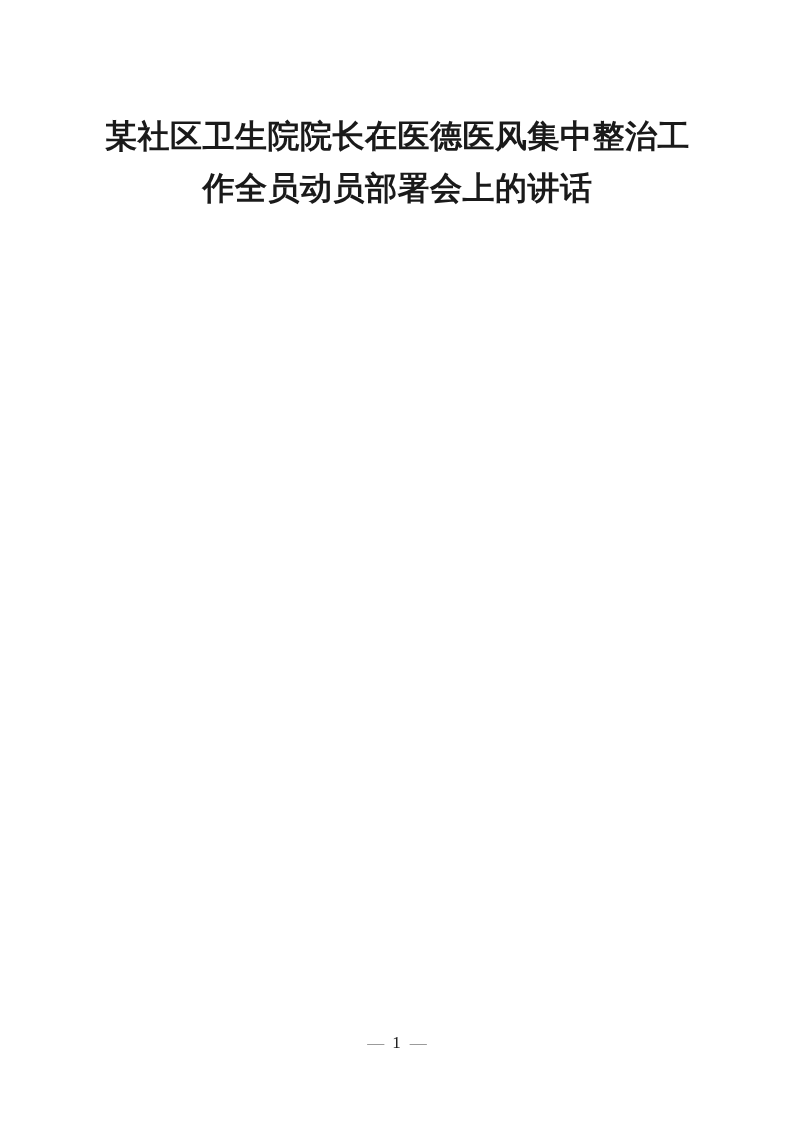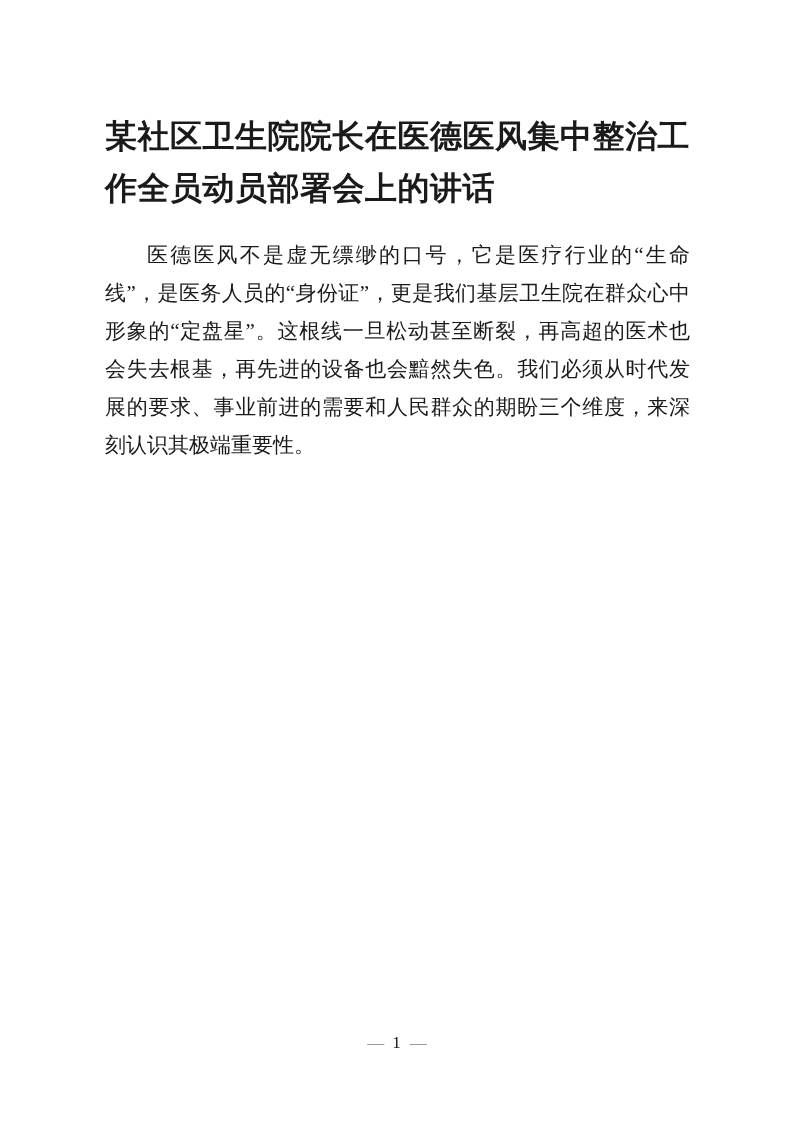--- a/index.html
+++ b/index.html
@@ -20,21 +20,21 @@
     position: absolute;
     left: 105px;
     right: 103px;
     top: 0;
   }
   .doc-title {
     margin: 110px 0 0 0;
     font-size: 32px;
     line-height: 52px;
     font-weight: bold;
-    text-align: left;
+    text-align: center;
     letter-spacing: 0.5px;
     font-family: "Liberation Serif", serif;
   }
   .doc-body {
     margin-top: 22px;
     font-size: 21px;
     line-height: 38px;
     text-align: justify;
   }
   .doc-body p {
@@ -81,21 +81,20 @@
 <div class="page">
   <div class="content">
 
     <h1 class="doc-title">某社区卫生院院长在医德医风集中整治工作全员动员部署会上的讲话</h1>
 
     <div class="doc-body">
 
 
 
 
-      <p class="para">医德医风不是虚无缥缈的口号，它是医疗行业的“生命线”，是医务人员的“身份证”，更是我们基层卫生院在群众心中形象的“定盘星”。这根线一旦松动甚至断裂，再高超的医术也会失去根基，再先进的设备也会黯然失色。我们必须从时代发展的要求、事业前进的需要和人民群众的期盼三个维度，来深刻认识其极端重要性。</p>
 
 
     </div>
   </div>
 
   <div class="footer">
     <span class="dash">—</span><span class="num">1</span><span class="dash">—</span>
   </div>
 </div>
 

